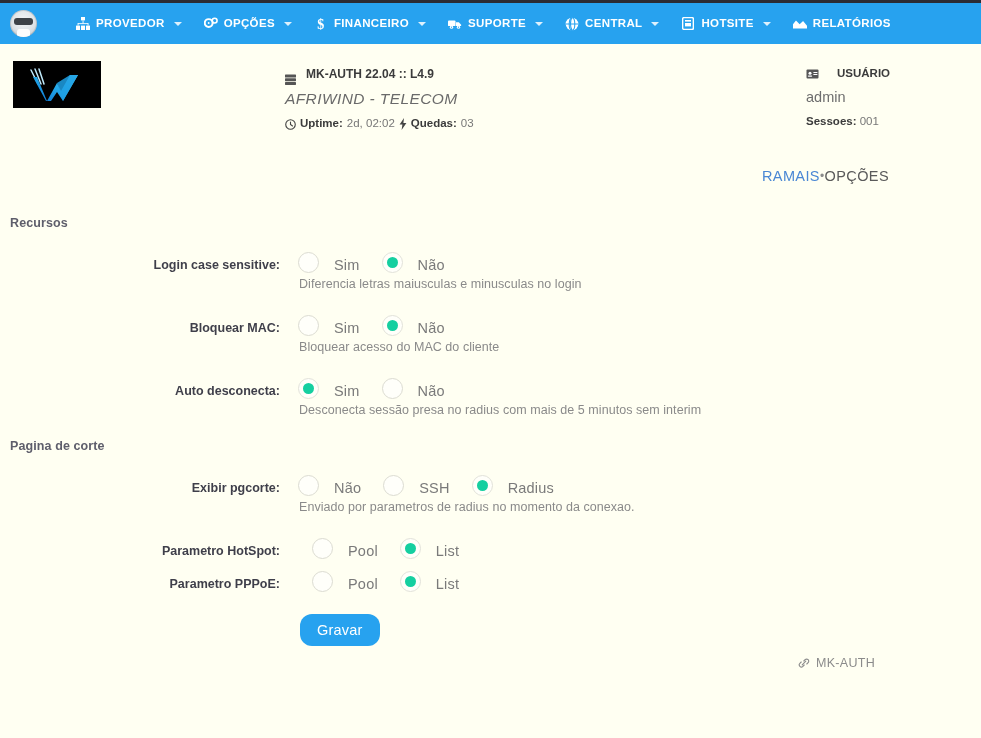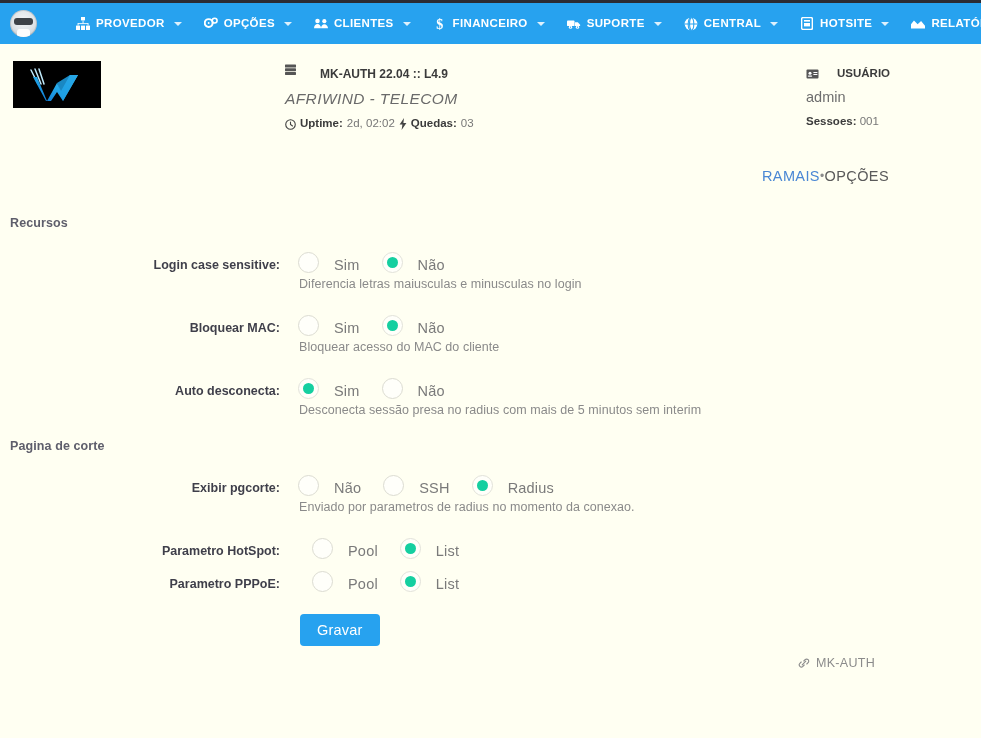--- a/index.html
+++ b/index.html
@@ -119,21 +119,21 @@
   .logo-box svg { display:block; }
 
   .sysinfo {
     position: absolute;
     left: 285px;
     top: 20px;
     font-size: 12.5px;
     color: #555;
     line-height: 1.72;
   }
-  .sysinfo .line1 { font-weight: bold; color: #3b3b3b; font-size: 12px; display: flex; align-items: flex-start; gap: 24px;}
+  .sysinfo .line1 { font-weight: bold; color: #3b3b3b; font-size: 12px; display: flex; align-items: flex-end; gap: 10px;}
   .sysinfo .line2 {
     font-style: italic;
     font-size: 15.5px;
     color: #6a6a6a;
     letter-spacing: .4px;
     padding: 1px 0 2px;
   }
   .sysinfo .line3 { font-size: 11.5px; color: #777; display: flex; align-items: center; gap: 4px; }
   .sysinfo .line3 b { color: #3b3b3b; }
   .mini-ico { display: inline-flex; align-items: center; }
@@ -243,21 +243,21 @@
   }
 
   
   .btn-gravar {
     position: absolute;
     left: 300px;
     top: 614px;
     background: #27a2ef;
     color: #fff;
     border: none;
-    border-radius: 4px;
+    border-radius: 12px;
     font-size: 14.5px;
     font-family: "Liberation Sans", sans-serif;
     padding: 8px 17px;
     cursor: pointer;
     letter-spacing: .2px;
   }
 
   
   .footer {
     position: absolute;
@@ -303,32 +303,20 @@
         <svg width="15" height="13" viewBox="0 0 15 13">
             <circle cx="5" cy="6" r="4.2" fill="none" stroke="#fff" stroke-width="2.1"></circle>
             <circle cx="5" cy="6" r="1" fill="#fff"></circle>
             <circle cx="11.4" cy="3.4" r="2.6" fill="none" stroke="#fff" stroke-width="1.7"></circle>
           </svg>
       </span>
       <span class="label">OPÇÕES</span>
       <span class="caret"></span>
     </div>
 
-    <div class="nav-item">
-      <span class="nav-ico">
-        <svg width="16" height="13" viewBox="0 0 16 13">
-            <circle cx="4" cy="3.6" r="2.6" fill="#fff"></circle>
-            <circle cx="11.8" cy="3.8" r="2.4" fill="#fff"></circle>
-            <path d="M0 12c0-3 1.9-5 4-5s4 2 4 5z" fill="#fff"></path>
-            <path d="M8 12c0-2.8 1.7-4.7 3.8-4.7S16 9.2 16 12z" fill="#fff"></path>
-          </svg>
-      </span>
-      <span class="label">CLIENTES</span>
-      <span class="caret"></span>
-    </div>
 
     <div class="nav-item">
       <span class="nav-ico">
         <svg width="10" height="14" viewBox="0 0 10 14">
             <text x="5" y="12" font-family="Liberation Serif, serif" font-size="14" font-weight="bold" fill="#fff" text-anchor="middle">$</text>
           </svg>
       </span>
       <span class="label">FINANCEIRO</span>
       <span class="caret"></span>
     </div>

